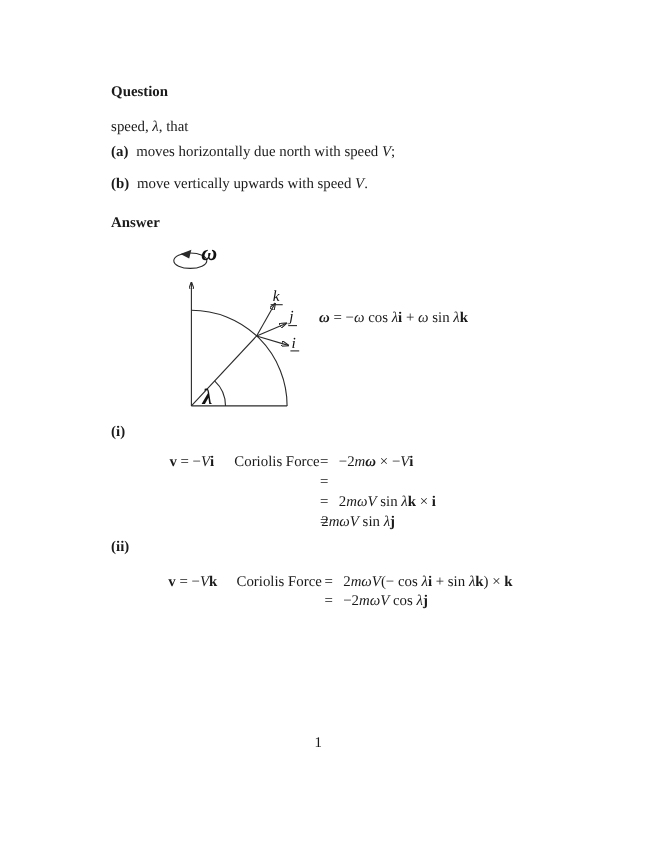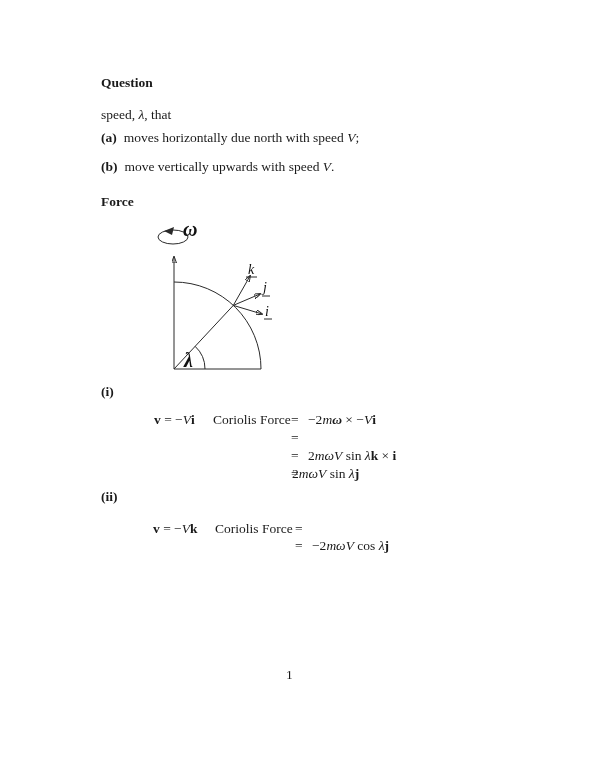--- a/index.html
+++ b/index.html
@@ -41,21 +41,21 @@
   <div class="abs txt bold" style="left:101px; top:75px">Question</div>
   <div class="abs txt" style="left:101px; top:107px"><span class="seg-rm">speed, </span><span class="seg-it">λ</span><span class="seg-rm">, that</span></div>
 
   <div class="abs txt" style="left:101px; top:130px">
     <span class="bold">(a)</span><span class="itemtext"><span class="seg-rm">moves horizontally due north with speed </span><span class="seg-it">V</span><span class="seg-rm">;</span></span>
   </div>
   <div class="abs txt" style="left:101px; top:159px">
     <span class="bold">(b)</span><span class="itemtext"><span class="seg-rm">move vertically upwards with speed </span><span class="seg-it">V</span><span class="seg-rm">.</span></span>
   </div>
 
-  <div class="abs txt bold" style="left:101px; top:194px">Force</div>
+  <div class="abs txt bold" style="left:101px; top:194px">Answer</div>
 
   <svg class="abs diagram" style="left:138px; top:214px" width="170" height="162" viewBox="0 0 170 162">
     <defs>
       <marker id="ah" markerWidth="7" markerHeight="5" refX="6" refY="2.5" orient="auto" markerUnits="userSpaceOnUse">
         <path d="M0,0 L7,2.5 L0,5 Z" fill="#2a2a2a" stroke="none"></path>
       </marker>
     </defs>
 
     <line x1="36" y1="155" x2="36" y2="43" marker-end="url(#ah)"></line>
 
@@ -76,34 +76,36 @@
     <line x1="95.3" y1="91.4" x2="122" y2="80" marker-end="url(#ah)"></line>
     <line x1="95.3" y1="91.4" x2="124" y2="100" marker-end="url(#ah)"></line>
     <text x="110" y="60" class="axislbl">k</text>
     <line x1="108" y1="63" x2="119" y2="63" class="thin"></line>
     <text x="125" y="78" class="axislbl">j</text>
     <line x1="124" y1="82" x2="132" y2="82" class="thin"></line>
     <text x="127" y="102" class="axislbl">i</text>
     <line x1="126" y1="105" x2="134" y2="105" class="thin"></line>
   </svg>
 
+  <div class="abs txt" style="left:290px; top:281px"><span class="seg-bfit">ω</span><span class="seg-rm"> = −</span><span class="seg-it">ω</span><span class="seg-rm"> cos </span><span class="seg-it">λ</span><span class="seg-bf">i</span><span class="seg-rm"> + </span><span class="seg-it">ω</span><span class="seg-rm"> sin </span><span class="seg-it">λ</span><span class="seg-bf">k</span></div>
 
   <div class="abs txt bold" style="left:101px; top:384px">(i)</div>
   <div class="abs txt" style="left:154px; top:412px"><span class="seg-bf">v</span><span class="seg-rm"> = −</span><span class="seg-it">V</span><span class="seg-bf">i</span></div>
   <div class="abs txt" style="left:213px; top:412px">Coriolis Force</div>
   <div class="abs txt" style="left:291px; top:412px">=</div>
   <div class="abs txt" style="left:308px; top:412px"><span class="seg-rm">−2</span><span class="seg-it">m</span><span class="seg-bfit">ω</span><span class="seg-rm"> × −</span><span class="seg-it">V</span><span class="seg-bf">i</span></div>
   <div class="abs txt" style="left:291px; top:430px">=</div>
   <div class="abs txt" style="left:291px; top:448px">=</div>
   <div class="abs txt" style="left:308px; top:448px"><span class="seg-rm">2</span><span class="seg-it">mωV</span><span class="seg-rm"> sin </span><span class="seg-it">λ</span><span class="seg-bf">k</span><span class="seg-rm"> × </span><span class="seg-bf">i</span></div>
   <div class="abs txt" style="left:291px; top:466px">=</div>
   <div class="abs txt" style="left:292px; top:466px"><span class="seg-rm">2</span><span class="seg-it">mωV</span><span class="seg-rm"> sin </span><span class="seg-it">λ</span><span class="seg-bf">j</span></div>
 
   <div class="abs txt bold" style="left:101px; top:489px">(ii)</div>
   <div class="abs txt" style="left:153px; top:521px"><span class="seg-bf">v</span><span class="seg-rm"> = −</span><span class="seg-it">V</span><span class="seg-bf">k</span></div>
   <div class="abs txt" style="left:215px; top:521px">Coriolis Force</div>
   <div class="abs txt" style="left:295px; top:521px">=</div>
+  <div class="abs txt" style="left:312px; top:521px"><span class="seg-rm">2</span><span class="seg-it">mωV</span><span class="seg-rm">(− cos </span><span class="seg-it">λ</span><span class="seg-bf">i</span><span class="seg-rm"> + sin </span><span class="seg-it">λ</span><span class="seg-bf">k</span><span class="seg-rm">) × </span><span class="seg-bf">k</span></div>
   <div class="abs txt" style="left:295px; top:538px">=</div>
   <div class="abs txt" style="left:312px; top:538px"><span class="seg-rm">−2</span><span class="seg-it">mωV</span><span class="seg-rm"> cos </span><span class="seg-it">λ</span><span class="seg-bf">j</span></div>
 
   <div class="abs txt" style="left:286px; top:667px">1</div>
 
 </div>
 
 </body></html>

